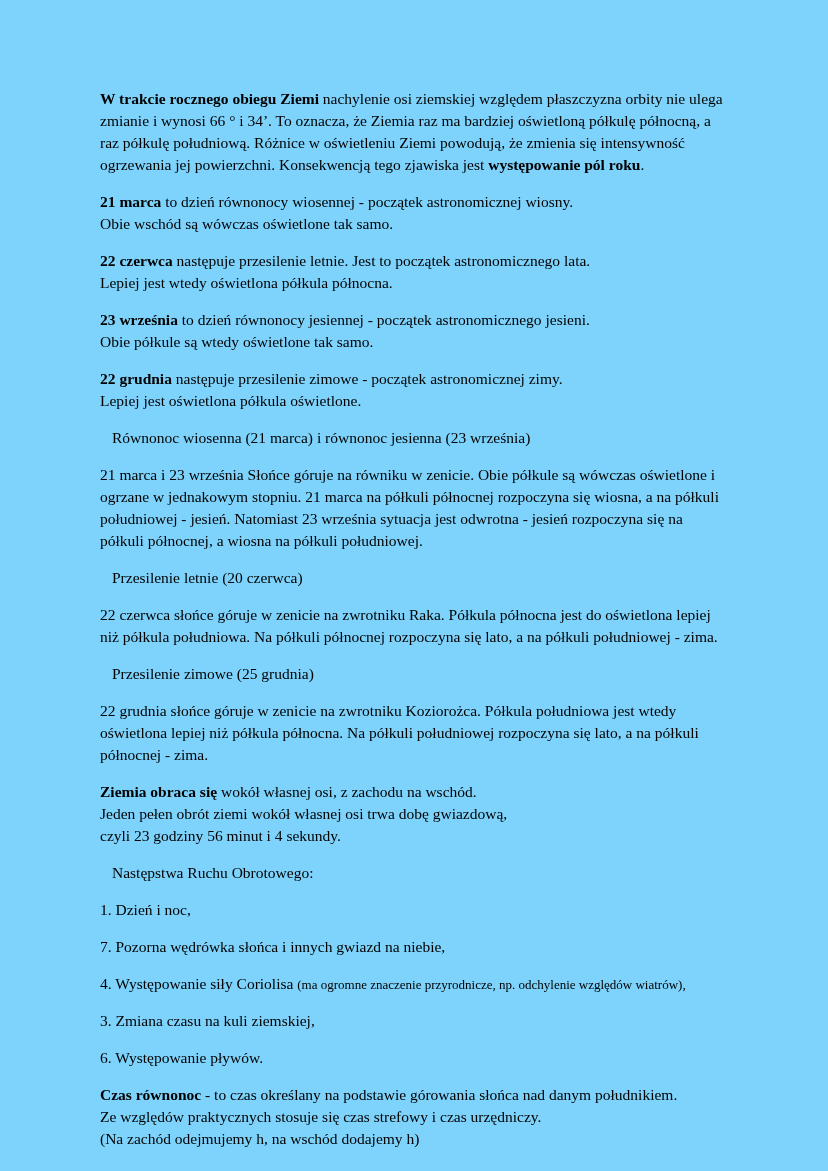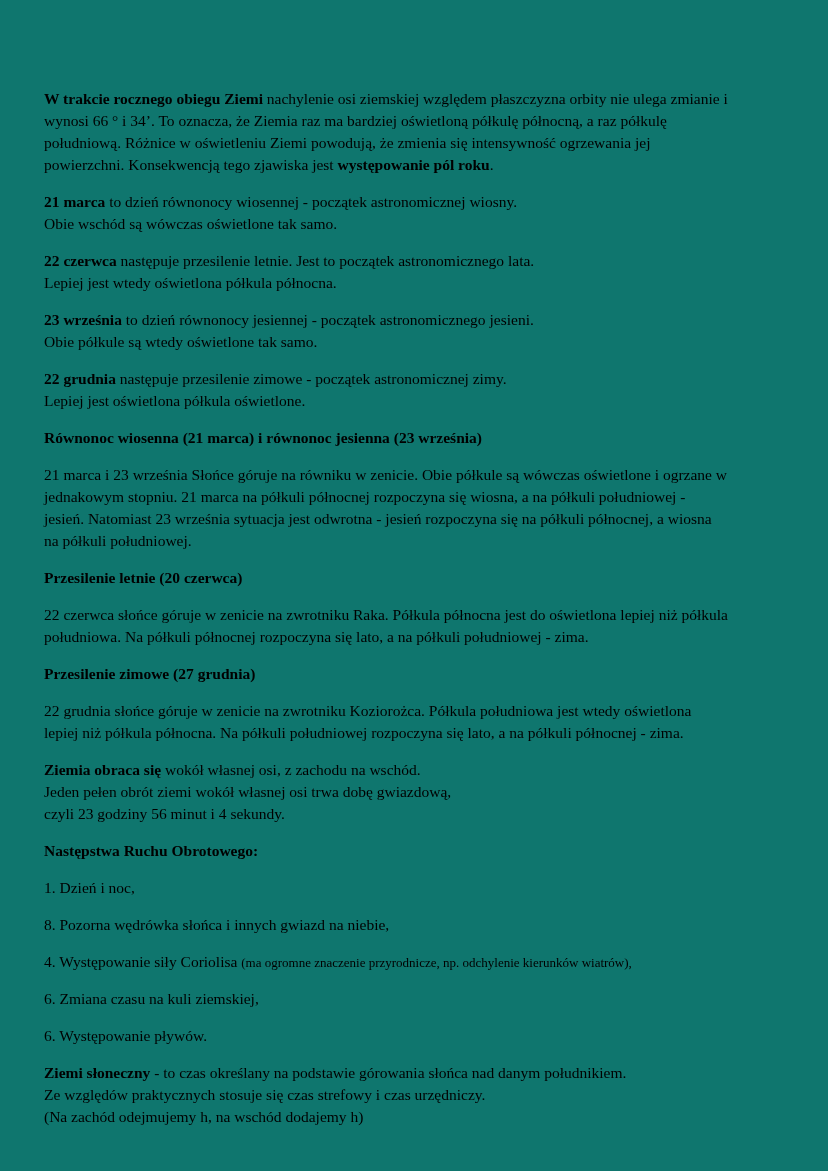--- a/index.html
+++ b/index.html
@@ -5,32 +5,32 @@
   * { margin: 0; padding: 0; box-sizing: border-box; }
   html, body { background: #ffffff; }
   body {
     width: 828px;
     height: 1171px;
     overflow: hidden;
   }
   .page {
     width: 828px;
     height: 1171px;
-    background: #0f766e;
+    background: #7dd3fc;
     color: #000000;
     font-family: "Liberation Serif", "DejaVu Serif", serif;
     font-size: 15.5px;
     line-height: 1.42;
-    padding: 88px 100px 40px 44px;
+    padding: 88px 100px 40px 100px;
   }
   p.para { margin: 0 0 15px 0; }
   h2.heading {
     font-size: 15.5px;
-    font-weight: bold;
-    margin: 10px 0 15px 0;
+    font-weight: normal;
+    margin: 10px 0 15px 12px;
   }
   .mt-lg { margin-top: 26px; }
   .mt-xl { margin-top: 30px; }
   .list-item { margin: 0 0 14px 0; }
   .small-note { font-size: 13px; }
   strong { font-weight: bold; }
 </style>
 </head>
 <body>
 
@@ -49,32 +49,32 @@
 
   <p class="para"><strong>22 grudnia</strong><span> następuje przesilenie zimowe - początek astronomicznej zimy.</span><br>
   <span>Lepiej jest oświetlona półkula oświetlone.</span></p>
 
   <h2 class="heading">Równonoc wiosenna (21 marca) i równonoc jesienna (23 września)</h2>
   <p class="para">21 marca i 23 września Słońce góruje na równiku w zenicie. Obie półkule są wówczas oświetlone i ogrzane w jednakowym stopniu. 21 marca na półkuli północnej rozpoczyna się wiosna, a na półkuli południowej - jesień. Natomiast 23 września sytuacja jest odwrotna - jesień rozpoczyna się na półkuli północnej, a wiosna na półkuli południowej.</p>
 
   <h2 class="heading">Przesilenie letnie (20 czerwca)</h2>
   <p class="para">22 czerwca słońce góruje w zenicie na zwrotniku Raka. Półkula północna jest do oświetlona lepiej niż półkula południowa. Na półkuli północnej rozpoczyna się lato, a na półkuli południowej - zima.</p>
 
-  <h2 class="heading">Przesilenie zimowe (27 grudnia)</h2>
+  <h2 class="heading">Przesilenie zimowe (25 grudnia)</h2>
   <p class="para">22 grudnia słońce góruje w zenicie na zwrotniku Koziorożca. Półkula południowa jest wtedy oświetlona lepiej niż półkula północna. Na półkuli południowej rozpoczyna się lato, a na półkuli północnej - zima.</p>
 
   <p class="para mt-lg"><strong>Ziemia obraca się</strong><span> wokół własnej osi, z zachodu na wschód.</span><br>
   <span>Jeden pełen obrót ziemi wokół własnej osi trwa dobę gwiazdową,</span><br>
   <span>czyli 23 godziny 56 minut i 4 sekundy.</span></p>
 
   <h2 class="heading mt-xl">Następstwa Ruchu Obrotowego:</h2>
 
   <p class="para list-item"><span>1. Dzień i noc,</span><span class="small-note"></span></p>
-  <p class="para list-item"><span>8. Pozorna wędrówka słońca i innych gwiazd na niebie,</span><span class="small-note"></span></p>
-  <p class="para list-item"><span>4. Występowanie siły Coriolisa </span><span class="small-note">(ma ogromne znaczenie przyrodnicze, np. odchylenie kierunków wiatrów),</span></p>
-  <p class="para list-item"><span>6. Zmiana czasu na kuli ziemskiej,</span><span class="small-note"></span></p>
+  <p class="para list-item"><span>7. Pozorna wędrówka słońca i innych gwiazd na niebie,</span><span class="small-note"></span></p>
+  <p class="para list-item"><span>4. Występowanie siły Coriolisa </span><span class="small-note">(ma ogromne znaczenie przyrodnicze, np. odchylenie względów wiatrów),</span></p>
+  <p class="para list-item"><span>3. Zmiana czasu na kuli ziemskiej,</span><span class="small-note"></span></p>
   <p class="para list-item"><span>6. Występowanie pływów.</span><span class="small-note"></span></p>
 
-  <p class="para mt-lg"><strong>Ziemi słoneczny</strong><span> - to czas określany na podstawie górowania słońca nad danym południkiem.</span><br>
+  <p class="para mt-lg"><strong>Czas równonoc</strong><span> - to czas określany na podstawie górowania słońca nad danym południkiem.</span><br>
   <span>Ze względów praktycznych stosuje się czas strefowy i czas urzędniczy.</span><br>
   <span>(Na zachód odejmujemy h, na wschód dodajemy h)</span></p>
 
 </div>
 
 </body></html>

